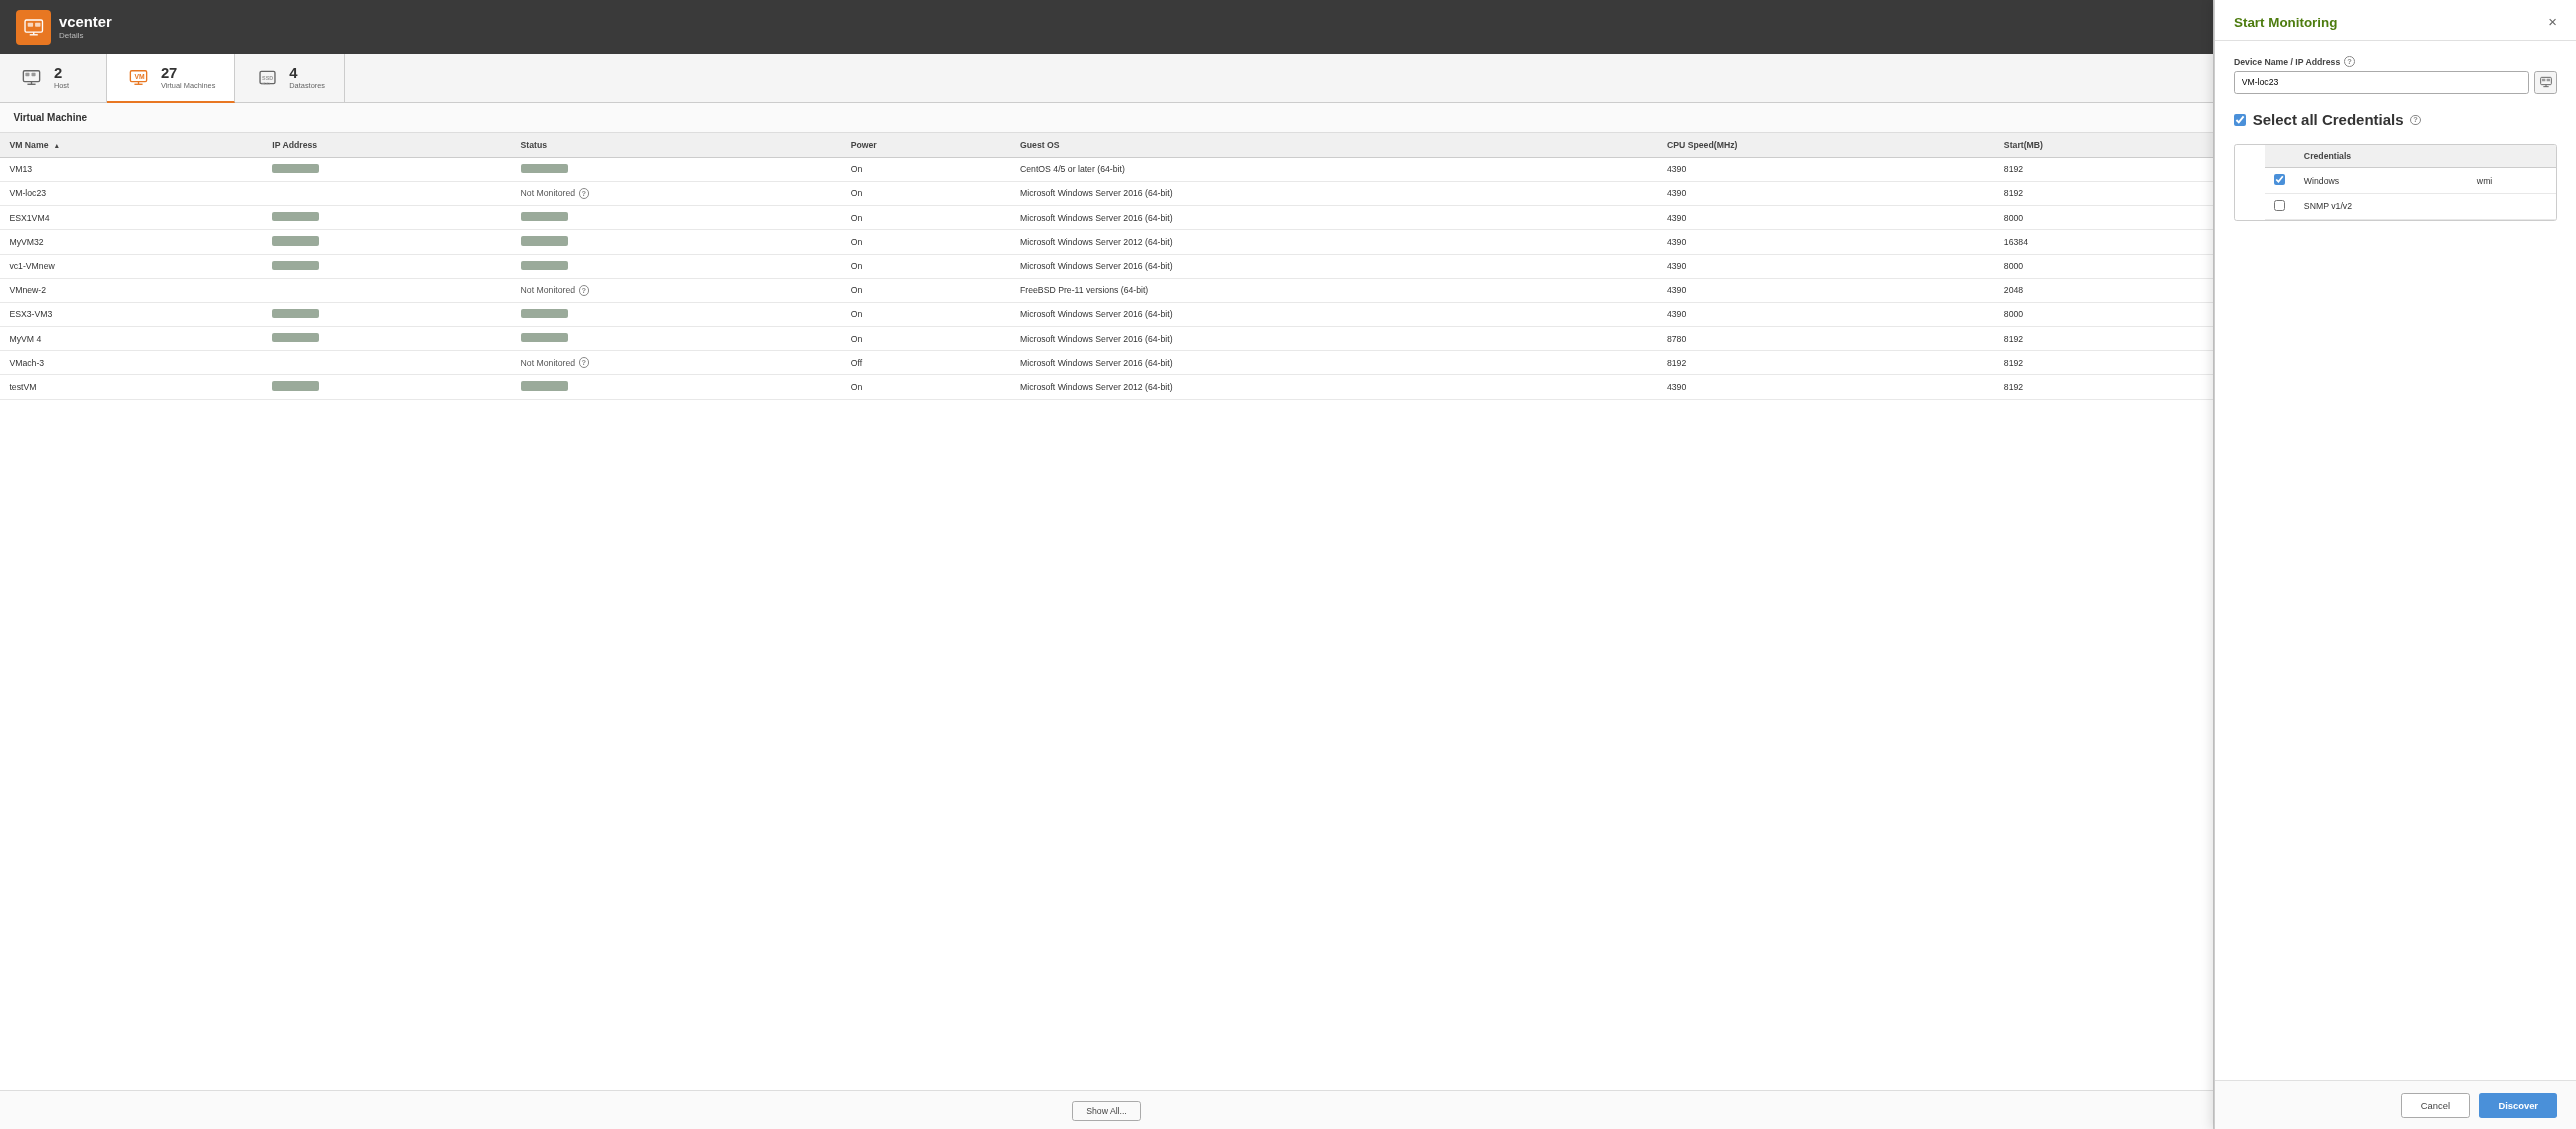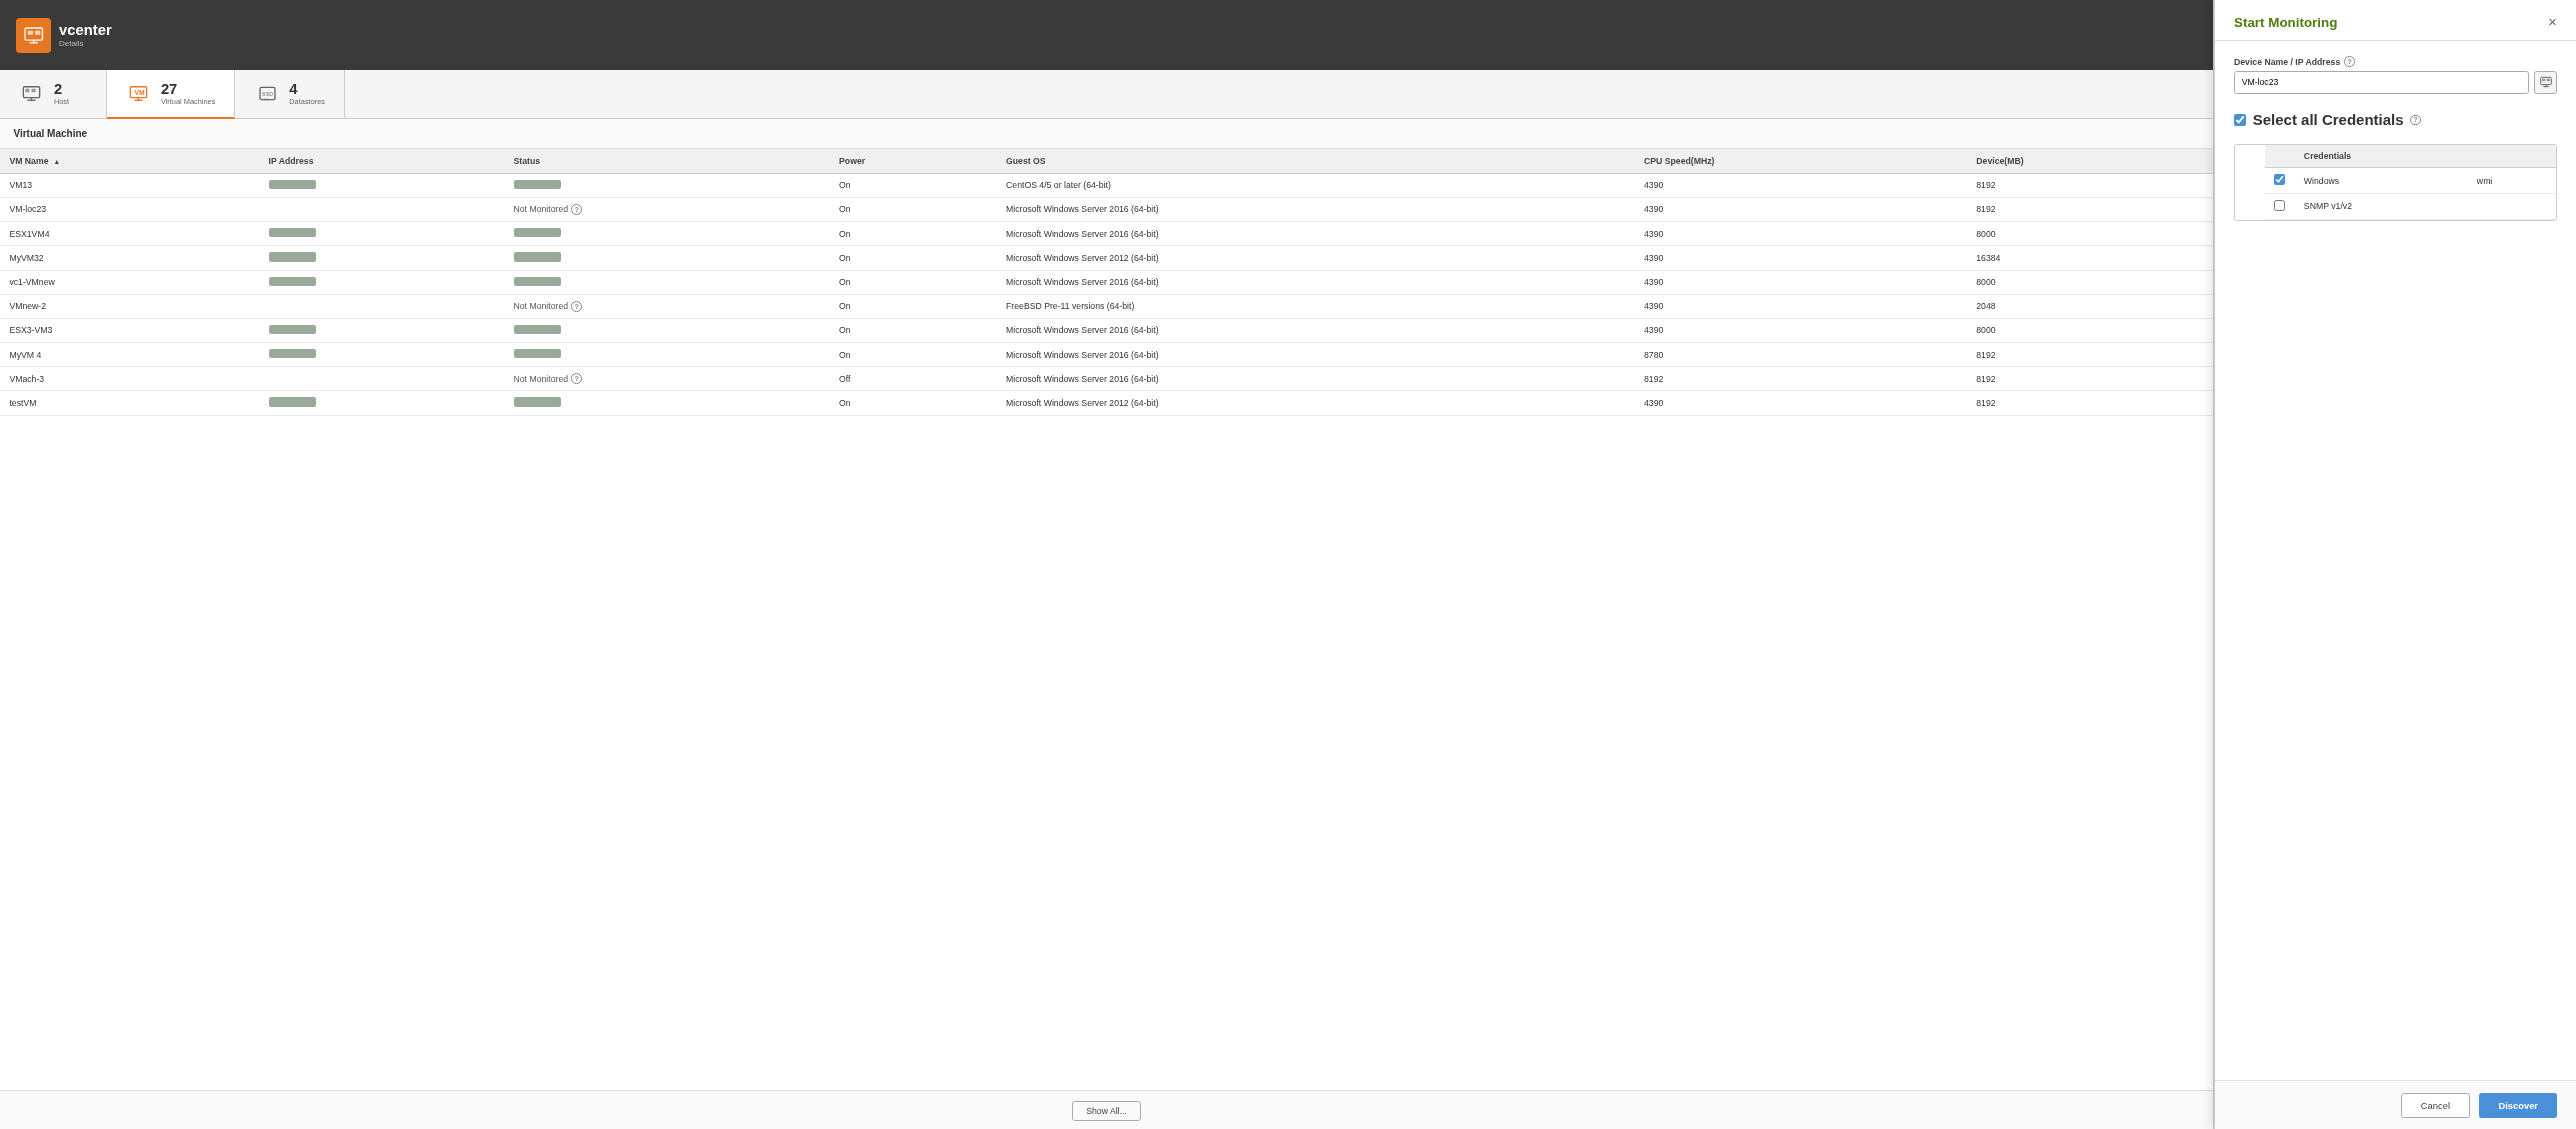--- a/index.html
+++ b/index.html
@@ -30,21 +30,21 @@
       min-width: 0;
     }
 
     
     .header-bar {
       background: #3a3a3a;
       color: #fff;
       display: flex;
       align-items: center;
       padding: 0 16px;
-      height: 70px;
+      height: 54px;
       gap: 8px;
     }
     .header-icon {
       width: 35px;
       height: 35px;
       background: #e87722;
       border-radius: 4px;
       display: flex;
       align-items: center;
       justify-content: center;
@@ -430,21 +430,21 @@
     <div style="flex:1; overflow-y:auto;">
       <table class="vm-table">
         <thead>
           <tr>
             <th>VM Name <span class="sort-icon">▲</span></th>
             <th>IP Address</th>
             <th>Status</th>
             <th>Power</th>
             <th>Guest OS</th>
             <th>CPU Speed(MHz)</th>
-            <th>Device(MB)</th>
+            <th>Start(MB)</th>
           </tr>
         </thead>
         <tbody id="vm-tbody">
         <tr>
               <td>VM13</td>
               <td><div class="status-bar status-clear"></div></td>
               <td><div class="status-bar status-clear"></div></td>
               <td class="power-on">On</td>
               <td>CentOS 4/5 or later (64-bit)</td>
               <td>4390</td>

